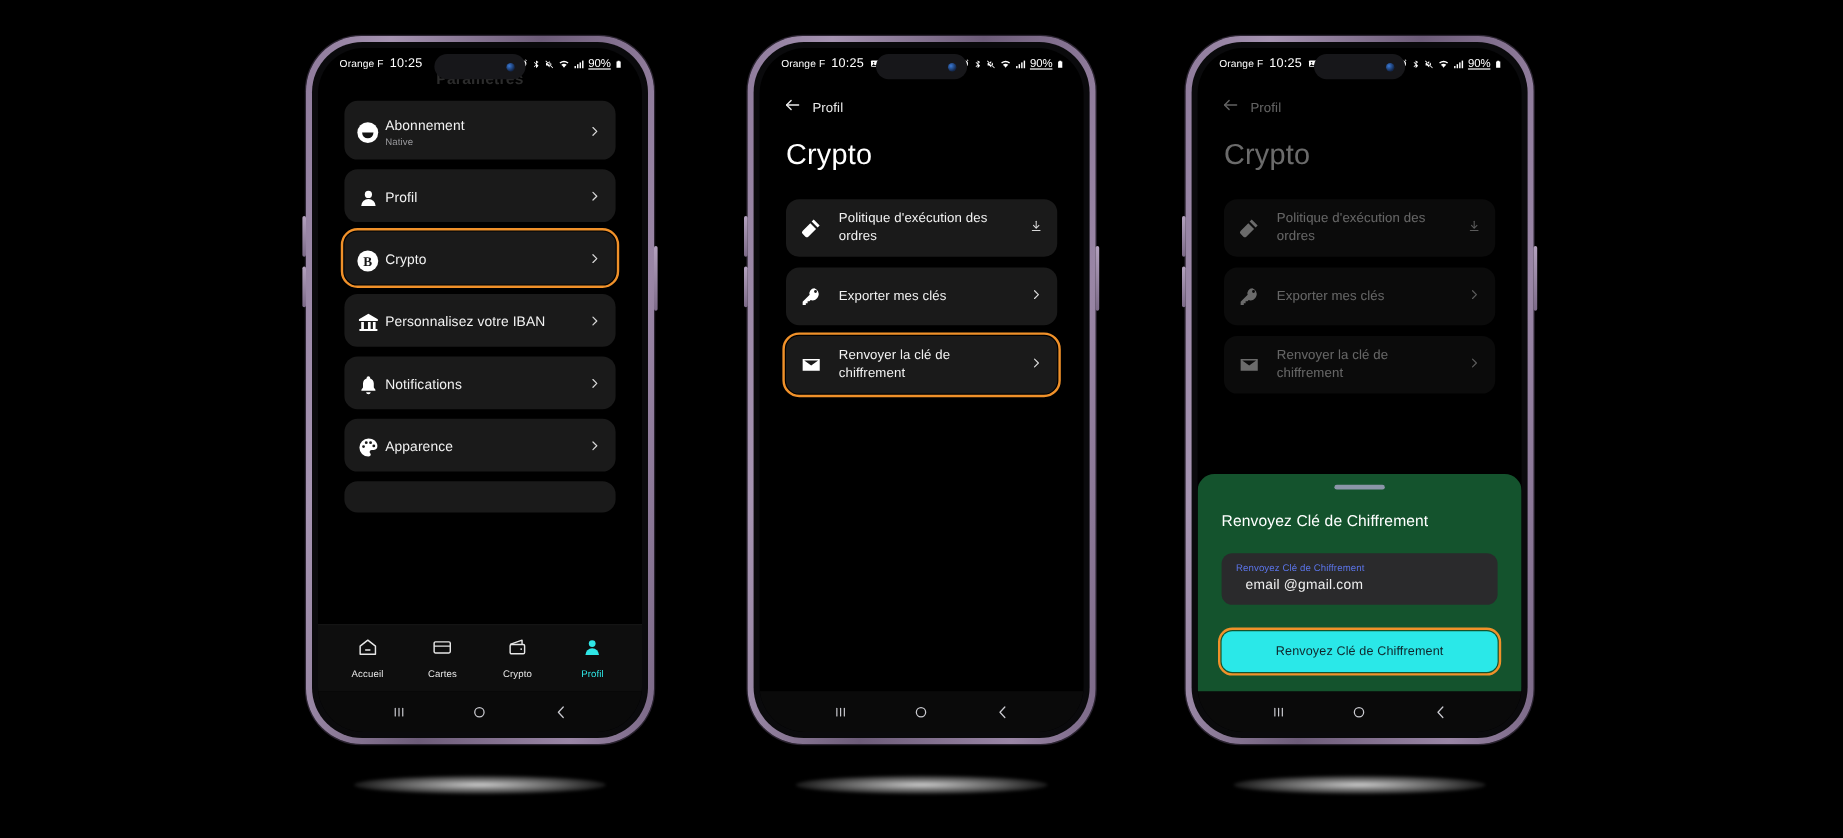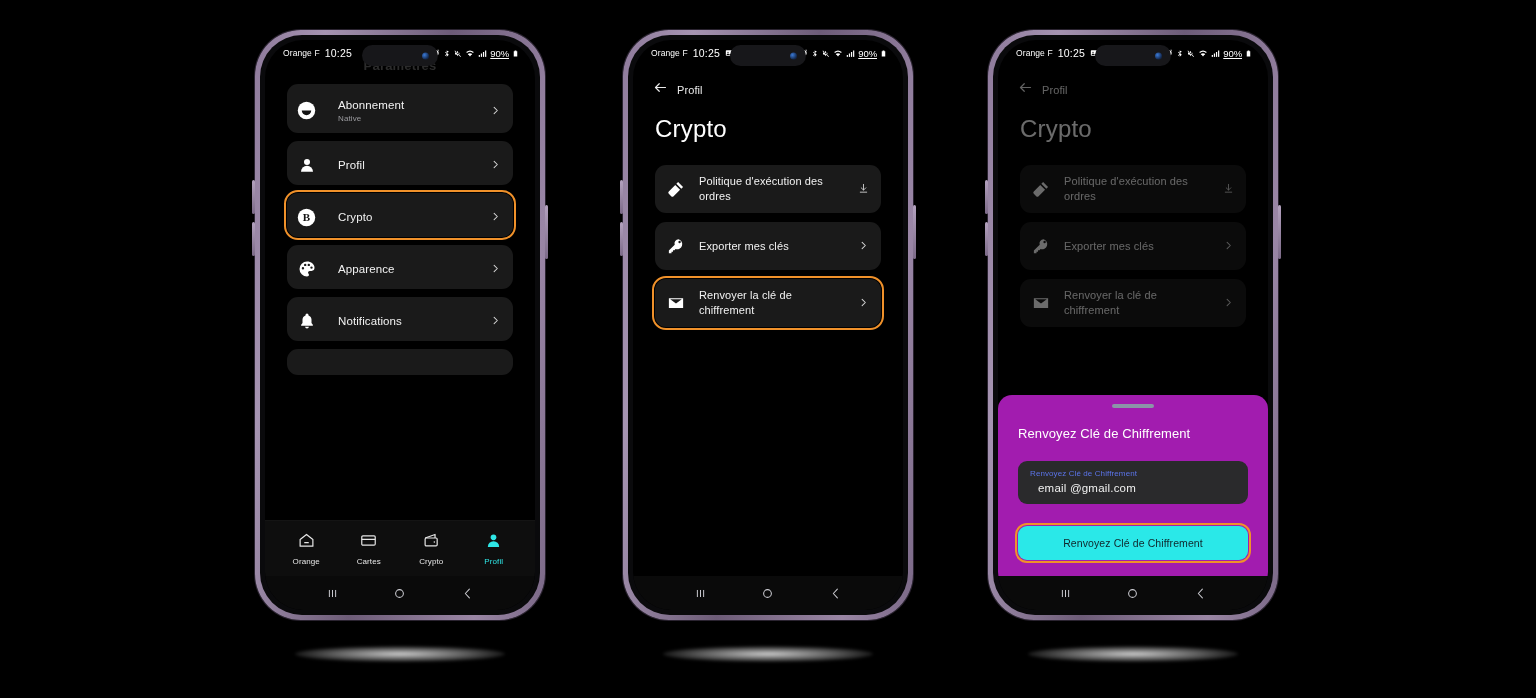--- a/index.html
+++ b/index.html
@@ -101,21 +101,21 @@
 
   
   .list { padding: 0 22px; display: flex; flex-direction: column; gap: 8px; padding-top: 18px; }
   .card {
     position: relative;
     background: #1a1a1a;
     border-radius: 11px;
     min-height: 44px;
     display: flex; align-items: center;
     padding: 7px 12px 3px 10px;
-    gap: 22px;
+    gap: 5px;
   }
   .card.tall { min-height: 49px; }
   .card.hl {
     outline: 2.5px solid #f0912a;
     outline-offset: 1px;
     border-radius: 11px;
   }
   .ic { width: 19px; height: 19px; flex: 0 0 19px; display:flex; align-items:center; justify-content:center; }
   .ic svg { display:block; }
   .card-txt { flex: 1 1 auto; min-width: 0; }
@@ -149,21 +149,21 @@
 
   
   .topbar { display: flex; align-items: center; gap: 9px; padding: 14px 22px 0 20px; }
   .topbar-label { color: #eaeaea; font-size: 11px; letter-spacing: .1px; }
   .page-title { color: #fff; font-size: 24px; font-weight: 400; letter-spacing: .2px; padding: 16px 22px 0 22px; }
   .crypto-list { padding: 22px 22px 0 22px; display: flex; flex-direction: column; gap: 9px; }
   .crypto-list .card { min-height: 48px; padding: 8px 12px 8px 11px; gap: 14px; }
   .crypto-list .card-title { font-size: 11px; line-height: 1.35; }
   .sheet {
     position: absolute; left: 0; right: 0; bottom: 34px; z-index: 5;
-    background: #a21caf;
+    background: #14532d;
     border-radius: 14px 14px 0 0;
     padding: 9px 20px 16px 20px;
   }
   .handle {
     width: 42px; height: 4px; border-radius: 3px;
     background: #8b95a8; margin: 0 auto 18px auto;
   }
   .sheet-title { color: #fff; font-size: 13px; font-weight: 400; letter-spacing: .1px; }
   .sheet-desc { color: #c9c9cd; font-size: 8.5px; line-height: 1.5; margin-top: 7px; letter-spacing: .05px; }
   .field {
@@ -282,65 +282,80 @@
               <div class="card-txt">
                 <div class="card-title">Crypto</div>
               </div>
               <span class="chev">
                 <svg width="11" height="11" viewBox="0 0 24 24" fill="none" stroke="#d8d8d8" stroke-width="2.2" stroke-linecap="round" stroke-linejoin="round">
                     <polyline points="9 5 16 12 9 19"></polyline>
                   </svg>
               </span>
             </div>
 
-
+            <div class="card">
+              <span class="ic">
+                <svg width="18" height="18" viewBox="0 0 24 24" fill="#fff">
+                    <path d="M12 2L1.5 8v2h21V8L12 2zM4 11v8H2v2h20v-2h-2v-8h-3v8h-2.5v-8h-3v8H7v-8H4z"></path>
+                  </svg>
+              </span>
+              <div class="card-txt">
+                <div class="card-title">Personnalisez votre IBAN</div>
+              </div>
+              <span class="chev">
+                <svg width="11" height="11" viewBox="0 0 24 24" fill="none" stroke="#d8d8d8" stroke-width="2.2" stroke-linecap="round" stroke-linejoin="round">
+                    <polyline points="9 5 16 12 9 19"></polyline>
+                  </svg>
+              </span>
+            </div>
+
+
+            <div class="card">
+              <span class="ic">
+                <svg width="18" height="18" viewBox="0 0 24 24" fill="#fff">
+                    <path d="M12 2a2 2 0 00-2 2v.6A6 6 0 006 10v4.5L4.2 17v1.3h15.6V17L18 14.5V10a6 6 0 00-4-5.4V4a2 2 0 00-2-2zm0 20a2.6 2.6 0 002.6-2.2H9.4A2.6 2.6 0 0012 22z"></path>
+                  </svg>
+              </span>
+              <div class="card-txt">
+                <div class="card-title">Notifications</div>
+              </div>
+              <span class="chev">
+                <svg width="11" height="11" viewBox="0 0 24 24" fill="none" stroke="#d8d8d8" stroke-width="2.2" stroke-linecap="round" stroke-linejoin="round">
+                    <polyline points="9 5 16 12 9 19"></polyline>
+                  </svg>
+              </span>
+            </div>
 
             <div class="card">
               <span class="ic">
                 <svg width="18" height="18" viewBox="0 0 24 24" fill="#fff">
                     <path d="M12 2a10 10 0 000 20c1.6 0 2.6-1 2.6-2.2 0-.6-.3-1.1-.6-1.5-.4-.4-.6-.9-.6-1.5 0-1.2 1-2.2 2.2-2.2H18A4.5 4.5 0 0022 10C22 5.6 17.5 2 12 2zM6.6 12.5a1.6 1.6 0 110-3.2 1.6 1.6 0 010 3.2zm3-4.4a1.6 1.6 0 110-3.2 1.6 1.6 0 010 3.2zm4.8 0a1.6 1.6 0 110-3.2 1.6 1.6 0 010 3.2zm3.6 3.6a1.6 1.6 0 110-3.2 1.6 1.6 0 010 3.2z"></path>
                   </svg>
               </span>
               <div class="card-txt">
                 <div class="card-title">Apparence</div>
-              </div>
-              <span class="chev">
-                <svg width="11" height="11" viewBox="0 0 24 24" fill="none" stroke="#d8d8d8" stroke-width="2.2" stroke-linecap="round" stroke-linejoin="round">
-                    <polyline points="9 5 16 12 9 19"></polyline>
-                  </svg>
-              </span>
-            </div>
-
-            <div class="card">
-              <span class="ic">
-                <svg width="18" height="18" viewBox="0 0 24 24" fill="#fff">
-                    <path d="M12 2a2 2 0 00-2 2v.6A6 6 0 006 10v4.5L4.2 17v1.3h15.6V17L18 14.5V10a6 6 0 00-4-5.4V4a2 2 0 00-2-2zm0 20a2.6 2.6 0 002.6-2.2H9.4A2.6 2.6 0 0012 22z"></path>
-                  </svg>
-              </span>
-              <div class="card-txt">
-                <div class="card-title">Notifications</div>
               </div>
               <span class="chev">
                 <svg width="11" height="11" viewBox="0 0 24 24" fill="none" stroke="#d8d8d8" stroke-width="2.2" stroke-linecap="round" stroke-linejoin="round">
                     <polyline points="9 5 16 12 9 19"></polyline>
                   </svg>
               </span>
             </div>
           </div>
           <div class="card-stub" style="margin-top:8px"></div>
 
           <div class="tabbar">
             <div class="tab">
               <span>
                 <svg width="17" height="17" viewBox="0 0 24 24" fill="none" stroke="#e6e6e6" stroke-width="1.7" stroke-linejoin="round">
                     <path d="M3 10.5L12 3.5l9 7V20H3v-9.5z"></path>
                     <line x1="9.5" y1="15" x2="14.5" y2="15" stroke-linecap="round"></line>
                   </svg>
               </span>
-              <span class="tab-label">Orange</span>
+              <span class="tab-label">Accueil</span>
             </div>
             <div class="tab">
               <span>
                 <svg width="17" height="17" viewBox="0 0 24 24" fill="none" stroke="#e6e6e6" stroke-width="1.7">
                     <rect x="2.5" y="5.5" width="19" height="13" rx="1.6"></rect>
                     <line x1="2.5" y1="10.5" x2="21.5" y2="10.5"></line>
                   </svg>
               </span>
               <span class="tab-label">Cartes</span>
             </div>

